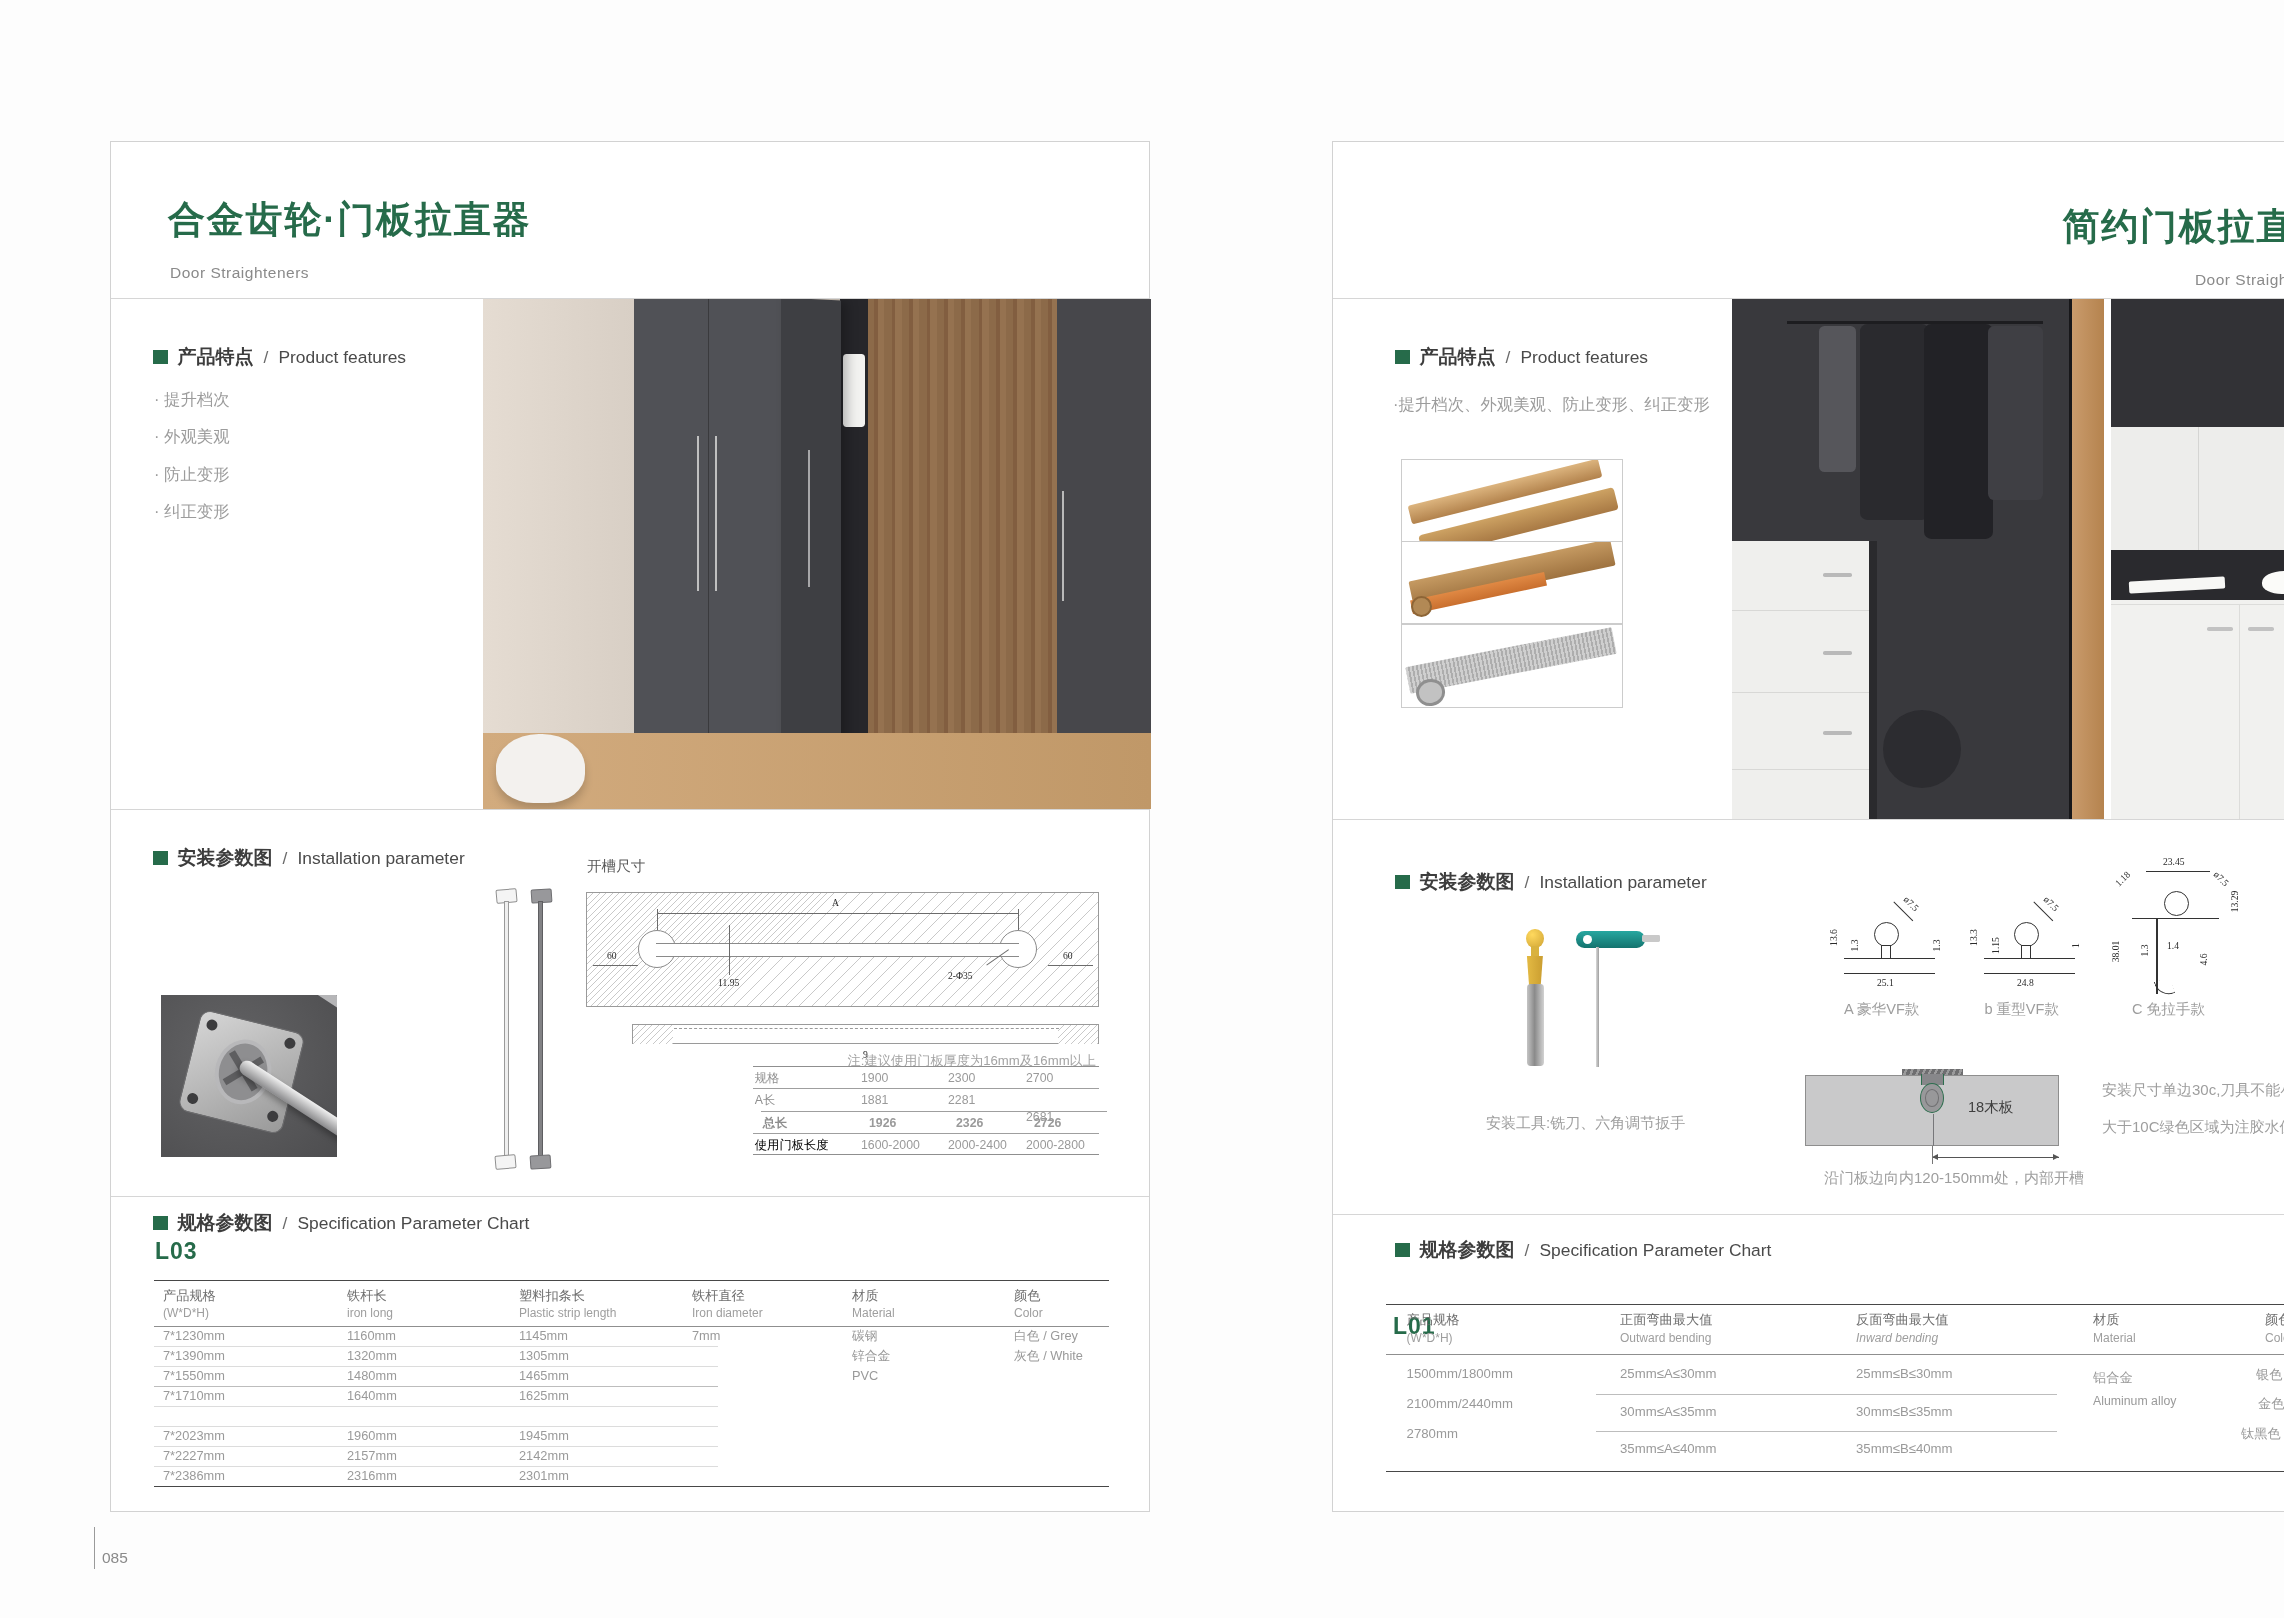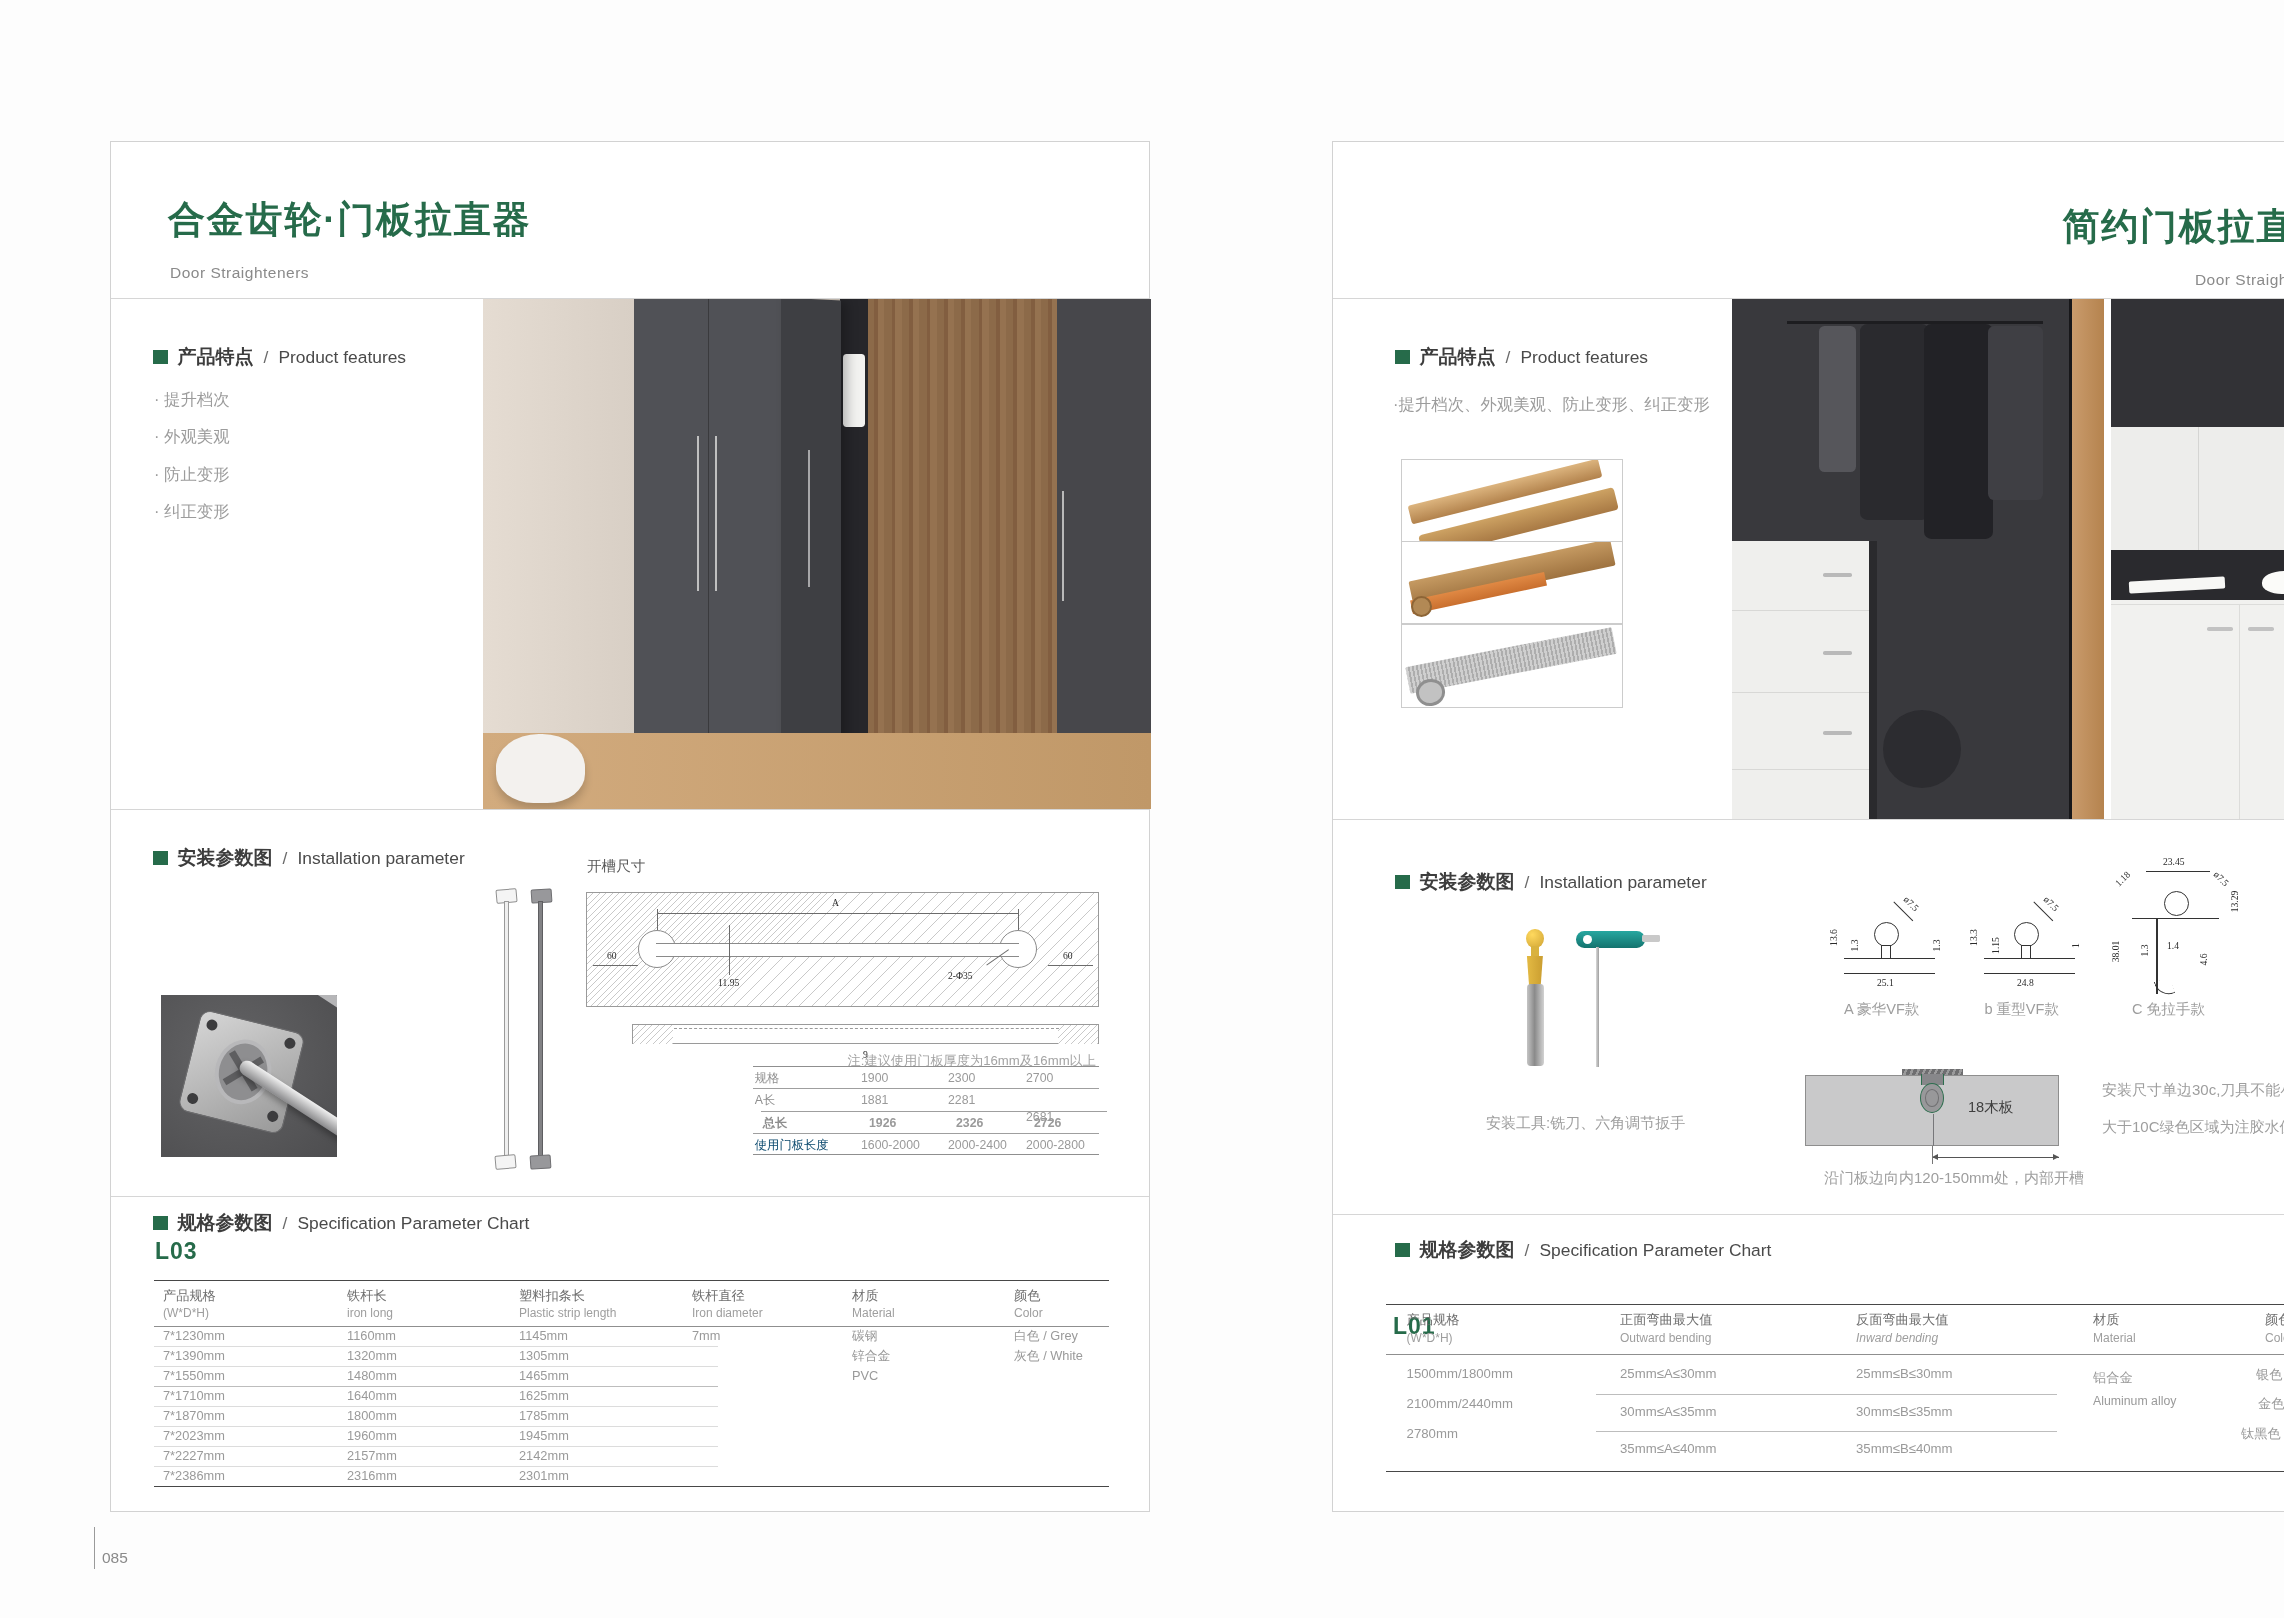--- a/index.html
+++ b/index.html
@@ -126,21 +126,21 @@
         <span class="tcell" style="left:195px;font-size:12.3px;">2281</span>
         <span class="tcell" style="left:273px;font-size:12.3px;margin-top:17px;">2681</span>
       </div>
       <div class="abs" style="left:8px;top:45px;width:100%;height:22.4px;line-height:22.4px;border-top:0.5px solid #9f9f9f;font-weight:bold;">
         <span class="tcell" style="left:1.8px;font-size:12.3px;color:#8f8f8f;">总长</span>
         <span class="tcell" style="left:108px;font-size:12.3px;">1926</span>
         <span class="tcell" style="left:195px;font-size:12.3px;">2326</span>
         <span class="tcell" style="left:273px;font-size:12.3px;">2726</span>
       </div>
       <div class="abs" style="left:0;top:67px;width:100%;height:22.4px;line-height:22.4px;border-top:0.5px solid #9f9f9f;border-bottom:0.9px solid #8f8f8f;">
-        <span class="tcell" style="left:1.8px;font-size:12.3px;color:#0c4a6e;">使用门板长度</span>
+        <span class="tcell" style="left:1.8px;font-size:12.3px;color:#000000;">使用门板长度</span>
         <span class="tcell" style="left:108px;font-size:12.3px;">1600-2000</span>
         <span class="tcell" style="left:195px;font-size:12.3px;">2000-2400</span>
         <span class="tcell" style="left:273px;font-size:12.3px;">2000-2800</span>
       </div>
     </div>
 
     <div class="abs" style="left:50px;top:853px;width:176px;height:162px;overflow:hidden;background:radial-gradient(circle at 40% 40%,#646466,#4d4d4f);">
       <div class="abs" style="left:27px;top:25px;width:107px;height:104px;transform:rotate(14deg);background:linear-gradient(140deg,#d6d6d6,#999);border-radius:11px;border:0.9px solid #6d6d6f;">
         <div class="abs" style="left:7.3px;top:7.3px;width:11px;height:11px;border-radius:50%;background:#3c3c3e;"></div>
         <div class="abs" style="left:87px;top:5.5px;width:11px;height:11px;border-radius:50%;background:#3c3c3e;"></div>
@@ -212,25 +212,20 @@
         <span style="left:365px;">1465mm</span>
         <span style="left:698px;">PVC</span>
       </div>
       <div class="rowline" style="left:0;top:106px;width:564px;background:#bdbdbd;"></div>
       <div class="trow" style="top:106px;">
         <span style="left:9px;">7*1710mm</span>
         <span style="left:193px;">1640mm</span>
         <span style="left:365px;">1625mm</span>
       </div>
       <div class="rowline" style="left:0;top:126px;width:564px;"></div>
-      <div class="trow" style="top:126px;">
-        <span style="left:9px;">7*1870mm</span>
-        <span style="left:193px;">1800mm</span>
-        <span style="left:365px;">1785mm</span>
-      </div>
       <div class="rowline" style="left:0;top:146px;width:564px;"></div>
       <div class="trow" style="top:146px;">
         <span style="left:9px;">7*2023mm</span>
         <span style="left:193px;">1960mm</span>
         <span style="left:365px;">1945mm</span>
       </div>
       <div class="rowline" style="left:0;top:166px;width:564px;"></div>
       <div class="trow" style="top:166px;">
         <span style="left:9px;">7*2227mm</span>
         <span style="left:193px;">2157mm</span>

